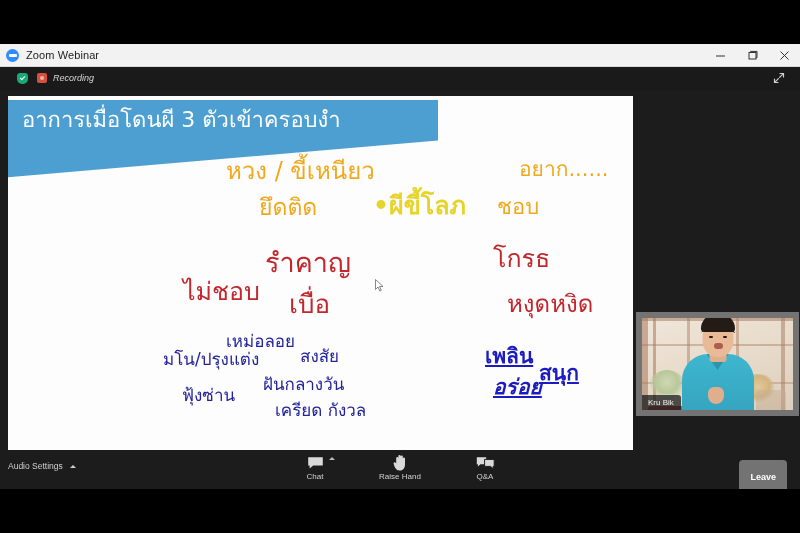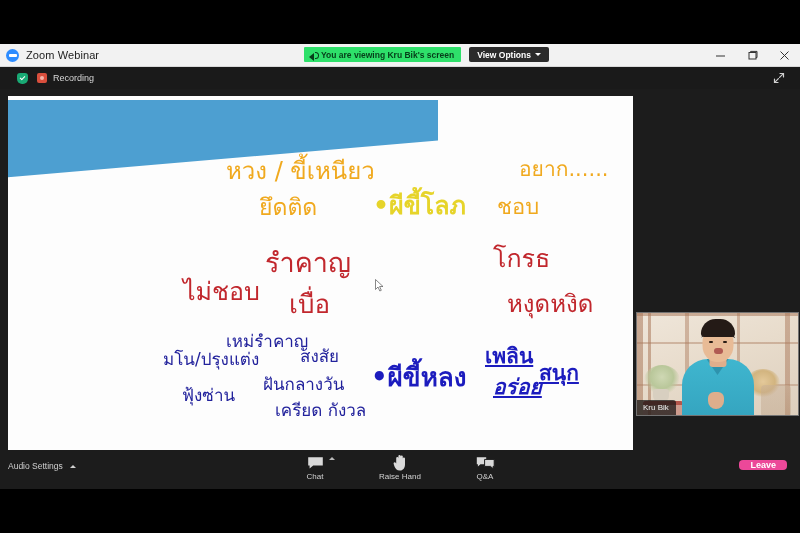--- a/index.html
+++ b/index.html
@@ -93,21 +93,21 @@
     transform: rotate(-45deg);
   }
   .rec-dot {
     width: 10px; height: 10px; background:#d94f3d; border-radius:2px;
     position:relative; margin-right:6px; flex:none;
   }
   .rec-dot::after {
     content:""; position:absolute; left:3px; top:3px; width:4px; height:4px;
     background:#f5b5ab; border-radius:50%;
   }
-  .rec-label { font-size:9px; color:#d6d6d6; }
+  .rec-label { font-size:9px; color:#d6d6d6;font-style:italic; }
 
   .expand-btn {
     position:absolute; right:10px; top:0; height:22px; width:22px;
     display:flex; align-items:center; justify-content:center;
   }
 
   
   .stage {
     position:absolute; left:0; top:89px; width:800px; height:361px;
     background:#1c1c1c;
@@ -142,21 +142,21 @@
   .w-blueb  { color:#1c1cbe; font-weight:bold; }
   .u { text-decoration: underline; text-decoration-thickness: 2px; text-underline-offset: 2px; }
 
   .cursor { position:absolute; left:367px; top:182px; width:9px; height:13px; }
 
   
   .camtile {
     position:absolute; left:636px; top:223px;
     width:163px; height:104px;
     background:#151515; overflow:hidden;
-    border:1px solid #737373;
+    border:6px solid #737373;
   }
   .cam-bg {
     position:absolute; inset:0;
     background:
       linear-gradient(90deg, rgba(170,120,90,.55) 0 4%, transparent 4% 7%,
                              rgba(170,120,90,.55) 7% 9%, transparent 9% 30%,
                              rgba(170,120,90,.45) 30% 32%, transparent 32% 62%,
                              rgba(170,120,90,.45) 62% 64%, transparent 64% 92%,
                              rgba(170,120,90,.5) 92% 95%, transparent 95% 100%),
       linear-gradient(180deg, rgba(165,115,85,.5) 0 3%, transparent 3% 28%,
@@ -263,47 +263,37 @@
   .tool-ico { height:17px; display:flex; align-items:center; justify-content:center; }
   .tool-lbl { color:#d2d2d2; font-size:8px; }
   .chat-wrap { position:relative; }
   .chat-caret {
     position:absolute; right:-11px; top:3px;
     width:0;height:0; border-left:3px solid transparent; border-right:3px solid transparent; border-bottom:3.5px solid #b9b9b9;
   }
 
   .leave-btn {
     position:absolute; right:13px; top:10px;
-    background:#ec4899; color:#fff;
+    background:#737373; color:#fff;
     font-size:9px; font-weight:bold;
-    padding:0 11px; border-radius:4px;
+    padding:12px 11px; border-radius:4px;
     border:none; cursor:pointer;
   }
 </style>
 </head>
 <body>
 
 <div id="app">
 
   <div class="letterbox-top"></div>
 
   <div class="titlebar">
     <span class="tb-icon"></span>
     <span class="tb-title">Zoom Webinar</span>
 
-    <div class="tb-notice-wrap">
-      <div class="tb-notice">
-        <span class="spk-ico"></span>
-        <span>You are viewing Kru Bik's screen</span>
-      </div>
-      <div class="tb-viewopt">
-        <span>View Options</span>
-        <span class="caret-d"></span>
-      </div>
-    </div>
 
     <div class="tb-wincontrols">
       <div class="wc">
         <svg width="11" height="11" viewBox="0 0 11 11">
             <line x1="1" y1="6" x2="10" y2="6" stroke="#333" stroke-width="1"></line>
           </svg>
       </div>
       <div class="wc">
         <svg width="11" height="11" viewBox="0 0 11 11">
             <rect x="2" y="2.5" width="7" height="6.5" fill="none" stroke="#333" stroke-width="1"></rect>
@@ -331,40 +321,40 @@
         <line x1="1.7" y1="10.3" x2="5.4" y2="6.6" stroke="#d0d0d0" stroke-width="1.2" stroke-linecap="round"></line>
       </svg>
     </div>
   </div>
 
   <div class="stage">
 
     <div class="slide">
 
       <div class="banner"></div>
+      <div class="banner-text">อาการเมื่อโดนผี 3 ตัวเข้าครอบงำ</div>
 
       <div class="word w-gold" style="left:218px; top:63px;  font-size:24px;">หวง / ขี้เหนียว</div>
       <div class="word w-gold" style="left:511px; top:63px;  font-size:21px;">อยาก......</div>
       <div class="word w-gold" style="left:251px; top:100px; font-size:23px;">ยึดติด</div>
       <div class="word w-yellow" style="left:365px; top:97px;  font-size:25px;">•ผีขี้โลภ</div>
       <div class="word w-gold" style="left:489px; top:100px; font-size:22px;">ชอบ</div>
 
       <div class="word w-red" style="left:257px; top:153px; font-size:27px;">รำคาญ</div>
       <div class="word w-red" style="left:485px; top:150px; font-size:25px;">โกรธ</div>
       <div class="word w-red" style="left:175px; top:183px; font-size:25px;">ไม่ชอบ</div>
       <div class="word w-red" style="left:281px; top:195px; font-size:26px;">เบื่อ</div>
       <div class="word w-red" style="left:499px; top:196px; font-size:24px;">หงุดหงิด</div>
 
-      <div class="word w-blue" style="left:218px; top:237px; font-size:17px;">เหม่รำคาญ</div>
+      <div class="word w-blue" style="left:218px; top:237px; font-size:17px;">เหม่อลอย</div>
       <div class="word w-blue" style="left:155px; top:255px; font-size:17px;">มโน/ปรุงแต่ง</div>
       <div class="word w-blue" style="left:292px; top:252px; font-size:17px;">สงสัย</div>
       <div class="word w-blue" style="left:255px; top:280px; font-size:17px;">ฝันกลางวัน</div>
       <div class="word w-blue" style="left:174px; top:291px; font-size:17px;">ฟุ้งซ่าน</div>
       <div class="word w-blue" style="left:267px; top:306px; font-size:17px;">เครียด กังวล</div>
-      <div class="word w-blueb" style="left:363px; top:268px; font-size:26px;">•ผีขี้หลง</div>
       <div class="word w-blueb u" style="left:477px; top:250px; font-size:21px;">เพลิน</div>
       <div class="word w-blueb u" style="left:531px; top:267px; font-size:21px;">สนุก</div>
       <div class="word w-blueb u" style="left:485px; top:281px; font-size:21px;font-style:italic;">อร่อย</div>
 
       <div class="cursor">
         <svg width="9" height="13" viewBox="0 0 9 13">
           <path d="M0.5 0.5 L0.5 10.5 L3 8 L4.8 12 L6.3 11.3 L4.6 7.5 L8 7.5 Z" fill="#ffffff" stroke="#555" stroke-width="0.7"></path>
         </svg>
       </div>
     </div>

